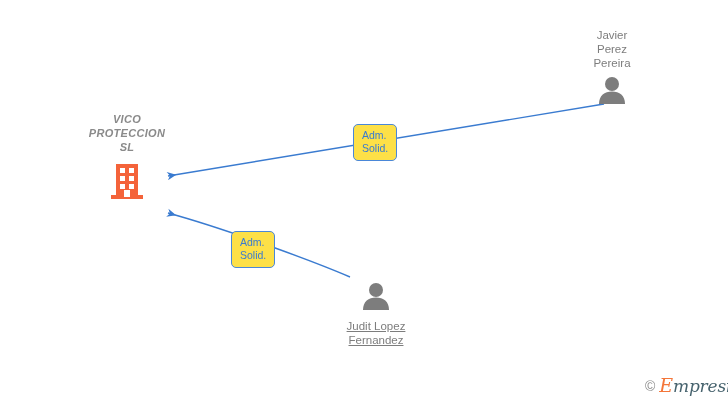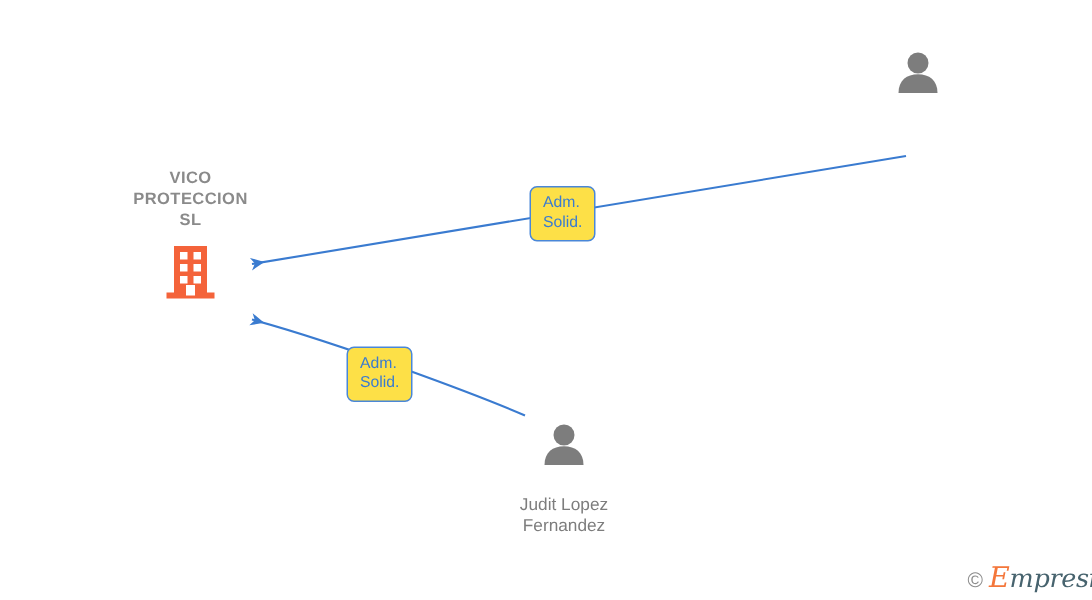--- a/index.html
+++ b/index.html
@@ -24,20 +24,21 @@
     pointer-events: none;
   }
 
   
   .company-node {
     position: absolute;
     left: 62px;
     top: 112px;
     width: 130px;
     text-align: center;
+    font-style: italic;
   }
   .company-label {
     font-size: 11px;
     line-height: 14px;
     font-weight: bold;
     color: #8a8a8a;
     letter-spacing: 0.3px;
     white-space: pre-line;
   }
   .building-icon {
@@ -54,21 +55,21 @@
   .person-name {
     font-size: 11.5px;
     line-height: 14px;
     color: #7d7d7d;
     white-space: pre-line;
   }
   .person-icon {
     display: inline-block;
   }
   .person-node.name-above .person-icon { margin-top: 6px; }
-  .person-node.name-below .person-name { margin-top: 15px; }
+  .person-node.name-below .person-name { margin-top: 5px; text-decoration: underline; }
 
   #person-javier { left: 547px; top: 28px; }
   #person-judit  { left: 311px; top: 282px; }
 
   
   .edge-label {
     position: absolute;
     box-sizing: border-box;
     border: 1px solid #4a87d8;
     border-radius: 5px;
@@ -140,20 +141,23 @@
         <rect x="11" y="14" width="5" height="5" fill="#ffffff"></rect>
         <rect x="20" y="14" width="5" height="5" fill="#ffffff"></rect>
         <rect x="11" y="22" width="5" height="5" fill="#ffffff"></rect>
         <rect x="20" y="22" width="5" height="5" fill="#ffffff"></rect>
         <rect x="15" y="28" width="6" height="7" fill="#ffffff"></rect>
       </svg>
     </div>
   </div>
 
   <div class="person-node name-above" id="person-javier">
+    <div class="person-name">Javier
+Perez
+Pereira</div>
     <div class="person-icon">
       <svg width="30" height="28" viewBox="0 0 30 28" xmlns="http://www.w3.org/2000/svg">
         <circle cx="15" cy="8" r="7" fill="#7d7d7d"></circle>
         <path d="M2,28 C2,19.5 7.5,15.5 15,15.5 C22.5,15.5 28,19.5 28,28 Z" fill="#7d7d7d"></path>
       </svg>
     </div>
   </div>
 
   <div class="person-node name-below" id="person-judit">
     <div class="person-icon">

